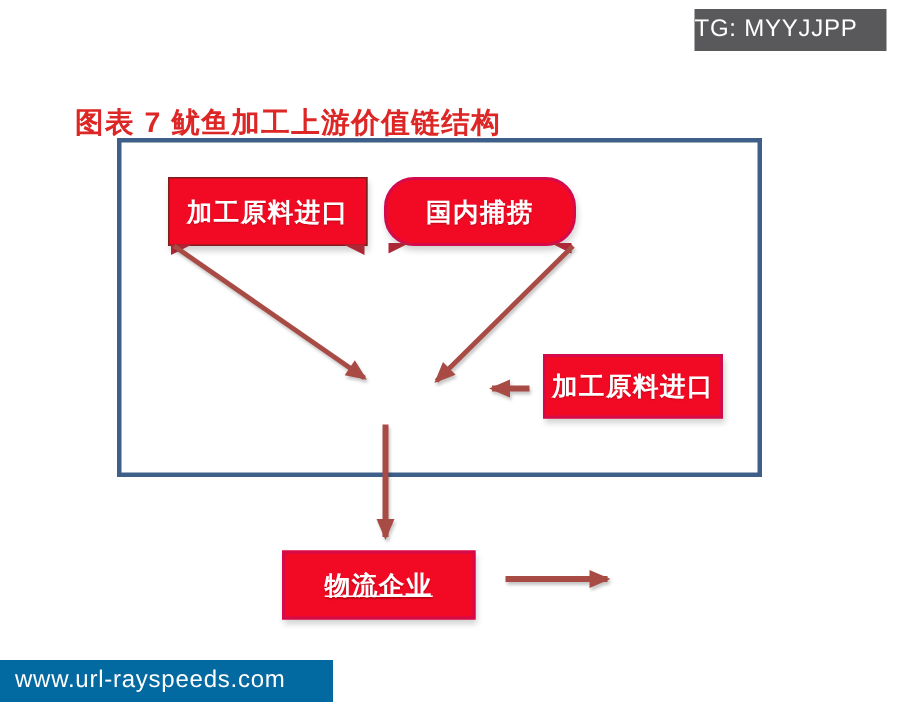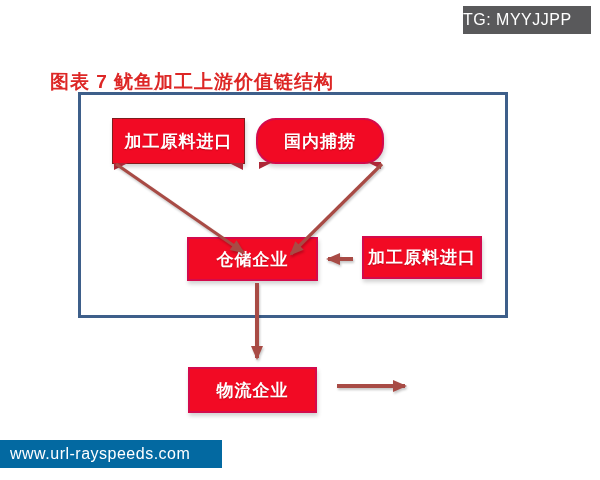--- a/index.html
+++ b/index.html
@@ -25,21 +25,21 @@
     background:#f20a24;color:#ffffff;font-size:17px;font-weight:bold;
     box-sizing:border-box;border:2px solid #d40a4b;letter-spacing:1px;
     text-shadow:0 1px 1px rgba(120,0,0,.4);
     box-shadow:1px 3px 4px rgba(0,0,0,.18);
     z-index:2;
   }
   .node-import{left:112px;top:118px;width:133px;height:46px;border:1px solid #7f1d1d;}
   .node-domestic{left:256px;top:118px;width:128px;height:46px;border-radius:20px;}
   .node-warehouse{left:187px;top:237px;width:131px;height:44px;}
   .node-dock{left:362px;top:236px;width:120px;height:43px;}
-  .node-logistics{left:188px;top:367px;width:129px;height:46px;}
+  .node-logistics{left:188px;top:367px;width:129px;height:46px;text-decoration:underline;}
   .node-processing{left:425px;top:367px;width:133px;height:46px;}
   
   .curled::before{
     content:"";position:absolute;left:1px;top:100%;width:0;height:0;
     border-right:14px solid transparent;border-top:7px solid #ad2837;
   }
   .curled::after{
     content:"";position:absolute;right:1px;top:100%;width:0;height:0;
     border-left:14px solid transparent;border-top:7px solid #ad2837;
   }
@@ -62,21 +62,20 @@
   <div class="badge">TG: MYYJJPP</div>
 
   <h1 class="title">图表 7 鱿鱼加工上游价值链结构</h1>
 
   <div class="frame"></div>
 
   <div class="node node-import curled">加工原料进口</div>
 
   <div class="node node-domestic curled">国内捕捞</div>
 
-  <div class="node node-warehouse">仓储企业</div>
 
   <div class="node node-dock">加工原料进口</div>
 
   <div class="node node-logistics">物流企业</div>
 
 
   <svg class="arrows" viewBox="0 0 600 480" xmlns="http://www.w3.org/2000/svg">
     <defs>
       <marker id="ah" markerWidth="16" markerHeight="14" refX="13" refY="7" orient="auto" markerUnits="userSpaceOnUse">
         <path d="M1,1 L15,7 L1,13 Z" fill="#a84b45"></path>

